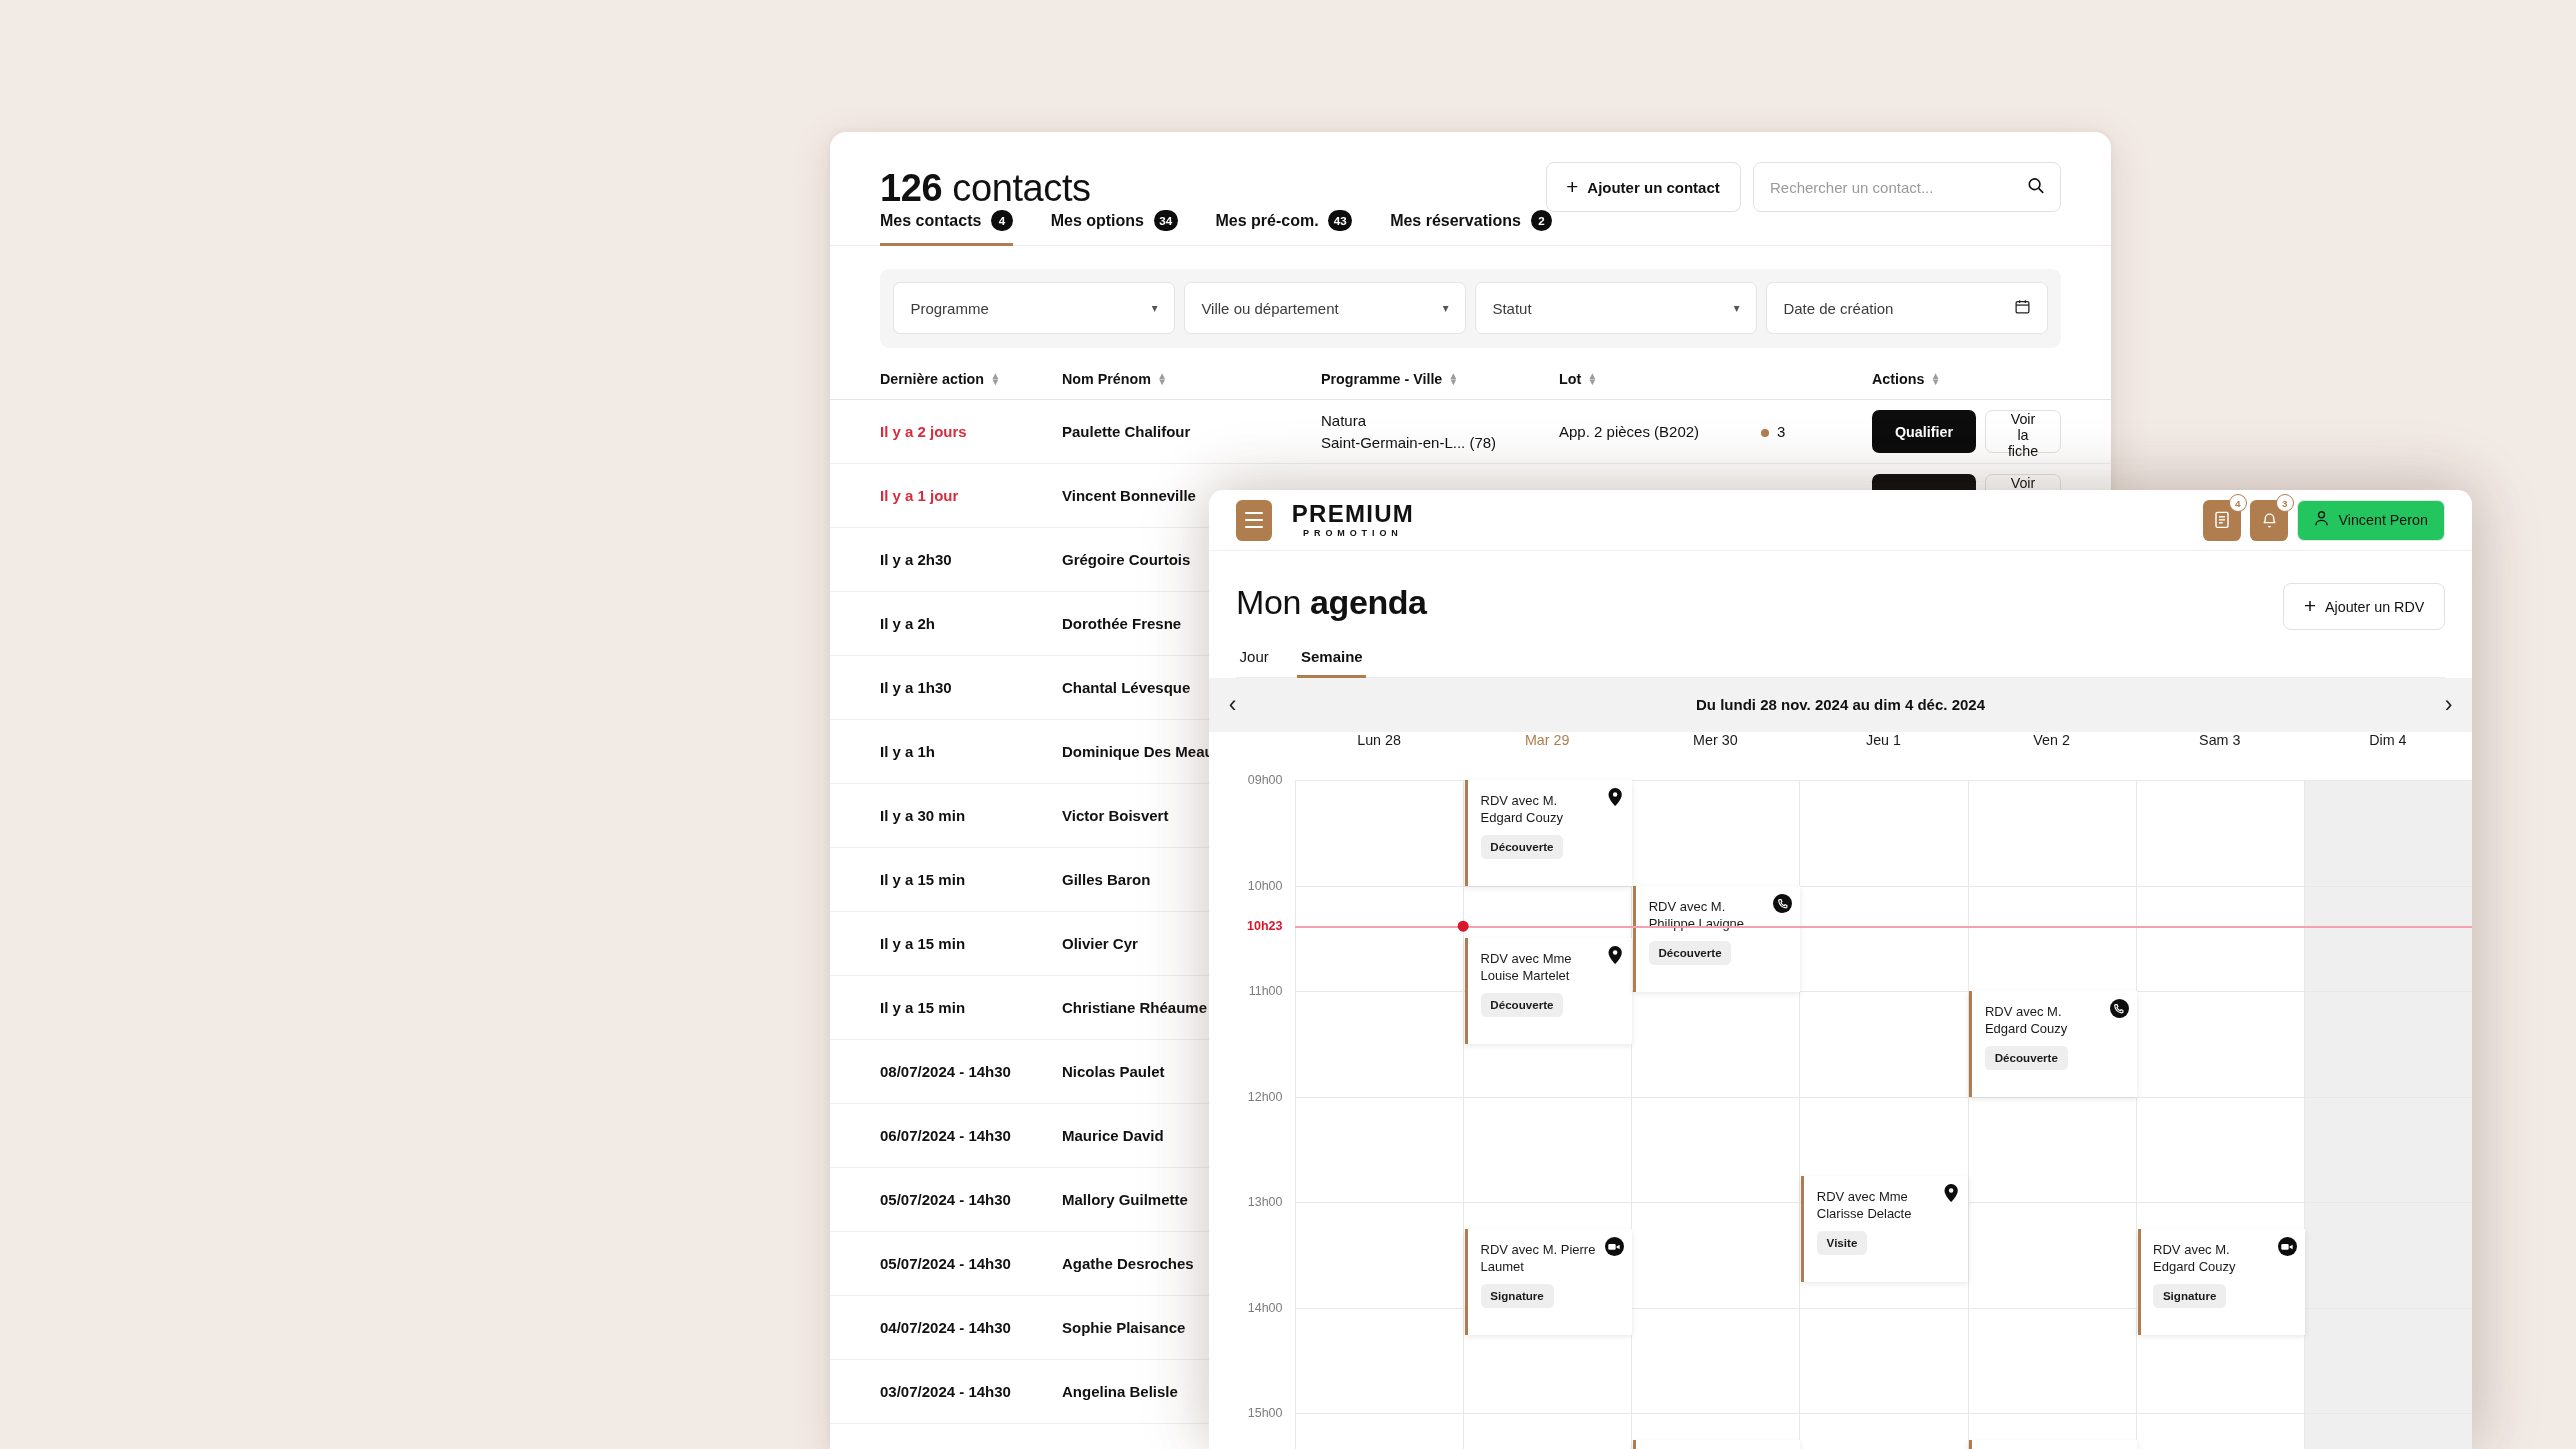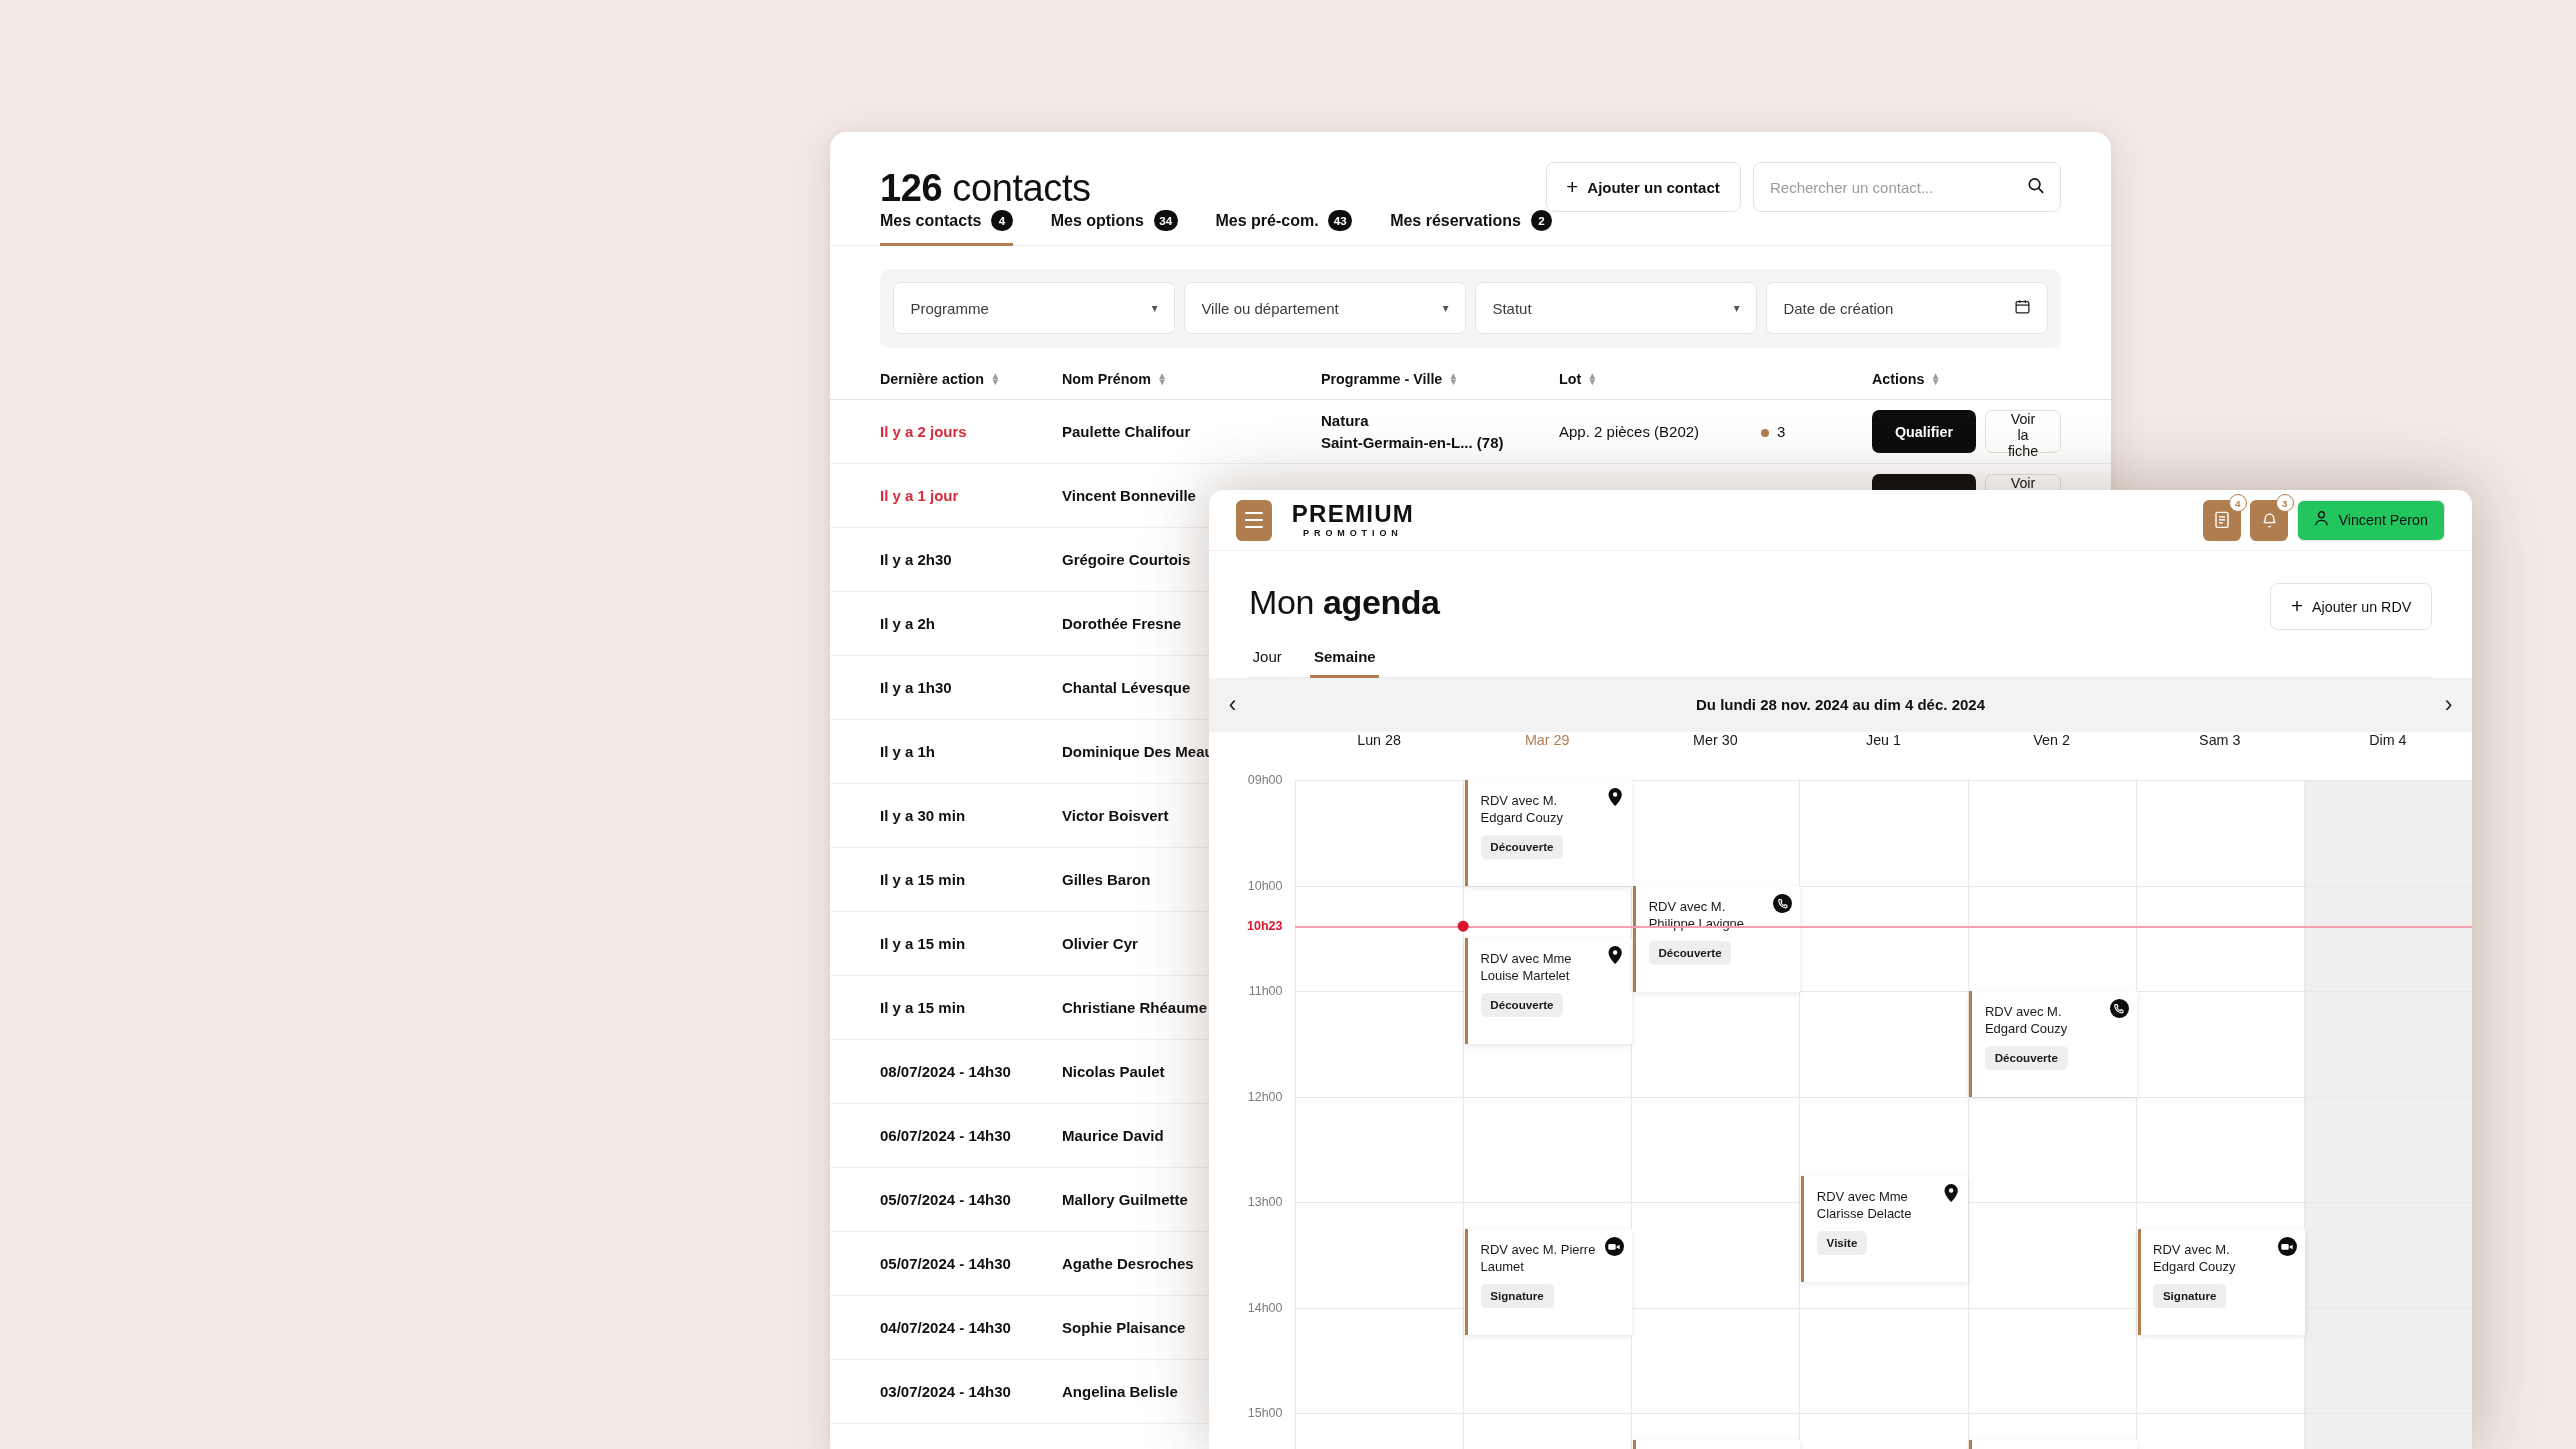--- a/index.html
+++ b/index.html
@@ -97,21 +97,21 @@
   .c4 { width: 202px; } .c5 { width: 111px; } .c6 { flex: 1; }
 
   .cc-row {
     display: flex; align-items: center; padding: 0 50px;
     height: 64px; border-bottom: 0.9px solid #efefef; position: relative;
   }
   .cc-row .cell { font-size: 15px; color: #111; }
   .cc-row .c1 { font-weight: 700; }
   .cc-row .c1.recent { color: #d82c3c; }
   .cc-row .c2 { font-weight: 700; }
-  .prog-2line { line-height: 1.45; font-size: 14.3px; font-weight: bold; }
+  .prog-2line { line-height: 1.45; font-size: 14.3px; }
   .lot-dot {
     display: inline-block; width: 8px; height: 8px; border-radius: 50%;
     background: #b07d4f; margin-right: 8px; vertical-align: middle;
   }
   .row-btns { display: flex; gap: 9px; }
   .btn-qualifier {
     background: #0d0d0d; color: #fff; border: 0; border-radius: 7.2px;
     height: 43px; padding: 0 23px; font-size: 14.3px; font-weight: 700;
     font-family: inherit; cursor: pointer;
   }
@@ -162,21 +162,21 @@
     color: #b07d4f; font-size: 9.8px; font-weight: 700;
     display: flex; align-items: center; justify-content: center; padding: 0 3.6px;
   }
   .user-chip {
     display: flex; align-items: center; gap: 9px; height: 41px;
     padding: 0 16px; border: 0.9px solid #e6e4e2; border-radius: 7.2px;
     font-size: 14.3px; color: #111; cursor: pointer; background: #22c55e;
     white-space: nowrap;
   }
 
-  .ag-body { padding: 0 40px; }
+  .ag-body { padding: 0 27px; }
   .ag-title-row {
     display: flex; align-items: flex-start; justify-content: space-between;
     padding-top: 32px;
   }
   .ag-title { font-size: 34px; font-weight: 300; color: #111; letter-spacing: -0.4px; }
   .ag-title b { font-weight: 700; }
   .btn-add-rdv {
     display: flex; align-items: center; gap: 9px;
     height: 47px; padding: 0 19.7px; background: #fff;
     border: 0.9px solid #e3e0de; border-radius: 8px;

